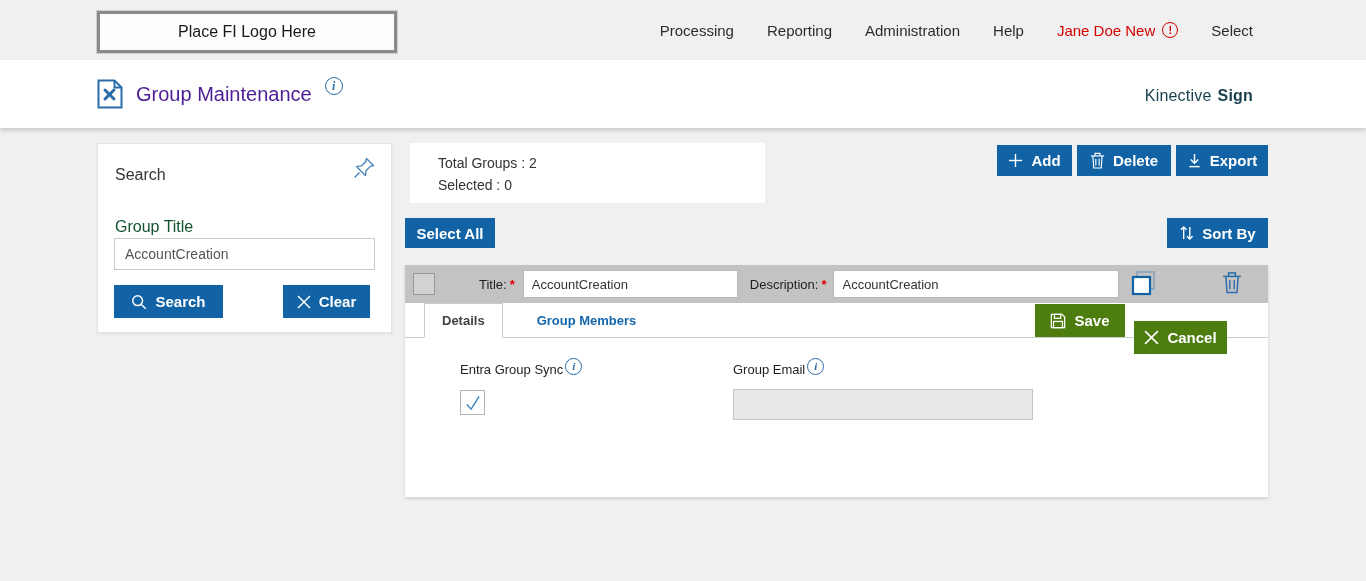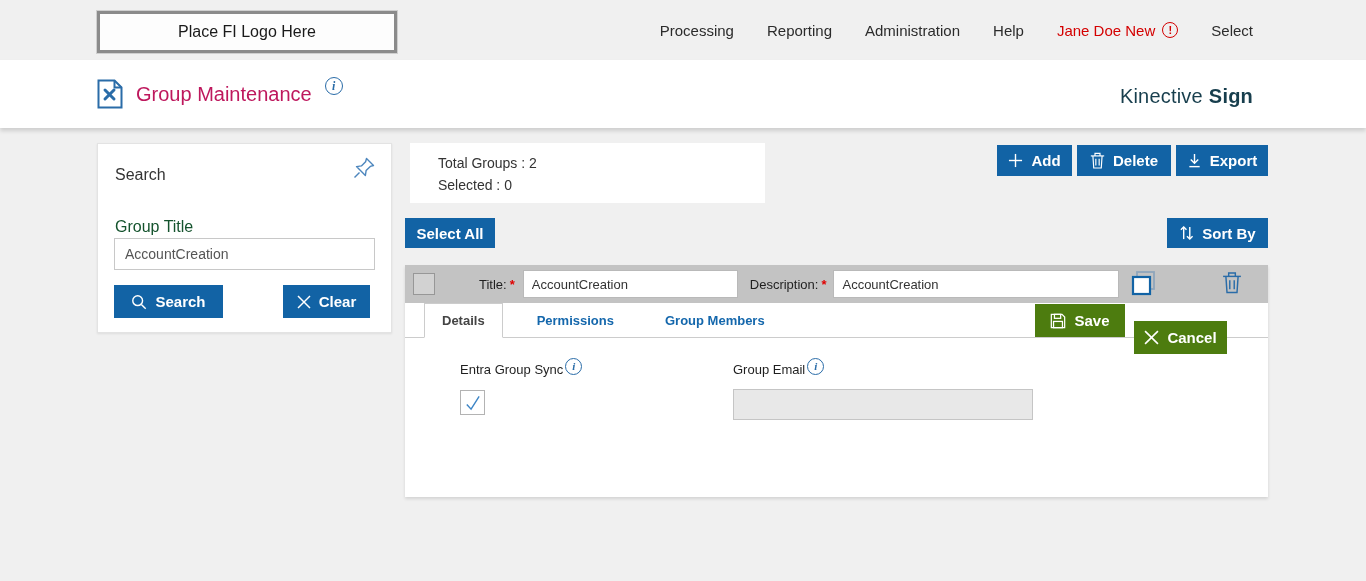--- a/index.html
+++ b/index.html
@@ -9,24 +9,24 @@
   .topbar { position:absolute; left:0; top:0; width:1366px; height:60px; background:#f0f0f0; }
   .logo-box { position:absolute; left:97px; top:11px; width:300px; height:42px; background:#fdfdfd; border:3px solid #8b8b8b; outline:1px solid #cfcfcf; display:flex; align-items:center; justify-content:center; font-size:16px; color:#1a1a1a; cursor:pointer; }
   .nav { position:absolute; right:113px; top:0; height:60px; display:flex; align-items:center; gap:33px; }
   .nav-item { font-size:15px; color:#2b2b2b; cursor:pointer; white-space:nowrap; display:flex; align-items:center; gap:7px; }
   .nav-item.alert { color:#d40000; }
   .alert-icon { width:16px; height:16px; border:1.6px solid #d40000; border-radius:50%; color:#d40000; font-size:11px; font-weight:bold; display:inline-flex; align-items:center; justify-content:center; line-height:1; }
 
   
   .pageheader { position:absolute; left:0; top:60px; width:1366px; height:68px; background:#ffffff; box-shadow:0 3px 4px rgba(0,0,0,0.14); z-index:2; }
   .title-wrap { position:absolute; left:97px; top:0; height:68px; display:flex; align-items:center; gap:13px; }
-  .page-title { font-size:20px; color:#be185d; }
+  .page-title { font-size:20px; color:#4c1d95; }
   .info-icon { width:18px; height:18px; border:1px solid #2a6ca8; border-radius:50%; color:#2a6ca8; font-family:"Liberation Serif", serif; font-style:italic; font-weight:bold; font-size:12px; display:inline-flex; align-items:center; justify-content:center; line-height:1; cursor:pointer; background:#fff; }
   .info-icon.raised { position:relative; top:-8px; }
-  .brand { position:absolute; right:113px; top:0; height:72px; display:flex; align-items:center; font-size:20px; color:#173e4d; letter-spacing:0.2px; }
+  .brand { position:absolute; right:113px; top:0; height:72px; display:flex; align-items:center; font-size:16px; color:#173e4d; letter-spacing:0.2px; }
   .brand b { font-weight:bold; margin-left:6px; }
 
   
   .btn { background:#1263a5; color:#fff; border:none; font-family:"Liberation Sans", sans-serif; font-size:15px; font-weight:bold; display:inline-flex; align-items:center; justify-content:center; gap:8px; cursor:pointer; }
   .btn.light { background:#4d7c0f; }
 
   
   .search-card { position:absolute; left:97px; top:143px; width:295px; height:190px; background:#ffffff; border:1px solid #e3e3e3; box-shadow:0 1px 2px rgba(0,0,0,0.08); }
   .search-title { position:absolute; left:17px; top:22px; font-size:16px; color:#333; }
   .pin-btn { position:absolute; right:14px; top:12px; width:26px; height:26px; cursor:pointer; background:none; border:none; }
@@ -207,21 +207,20 @@
         <path d="M6 4.5 V1.5 h6 v3"></path>
         <path d="M3.5 4.5 l1 14.5 h9 l1 -14.5"></path>
         <line x1="7" y1="8" x2="7" y2="16"></line>
         <line x1="11" y1="8" x2="11" y2="16"></line>
       </svg>
     </button>
   </div>
 
   <div class="tabs-row">
     <div class="tab active">Details</div>
-    <div class="tab">Permissions</div>
     <div class="tab">Group Members</div>
     <button class="btn light save-btn">
       <svg width="16" height="16" viewBox="0 0 18 18" fill="none" stroke="#ffffff" stroke-width="1.4">
         <path d="M1.5 1.5 h12 l3 3 v12 h-15 z"></path>
         <rect x="5" y="1.5" width="7" height="4.5"></rect>
         <rect x="4" y="9.5" width="10" height="7"></rect>
       </svg>
       <span>Save</span>
     </button>
     <button class="btn light cancel-btn">

